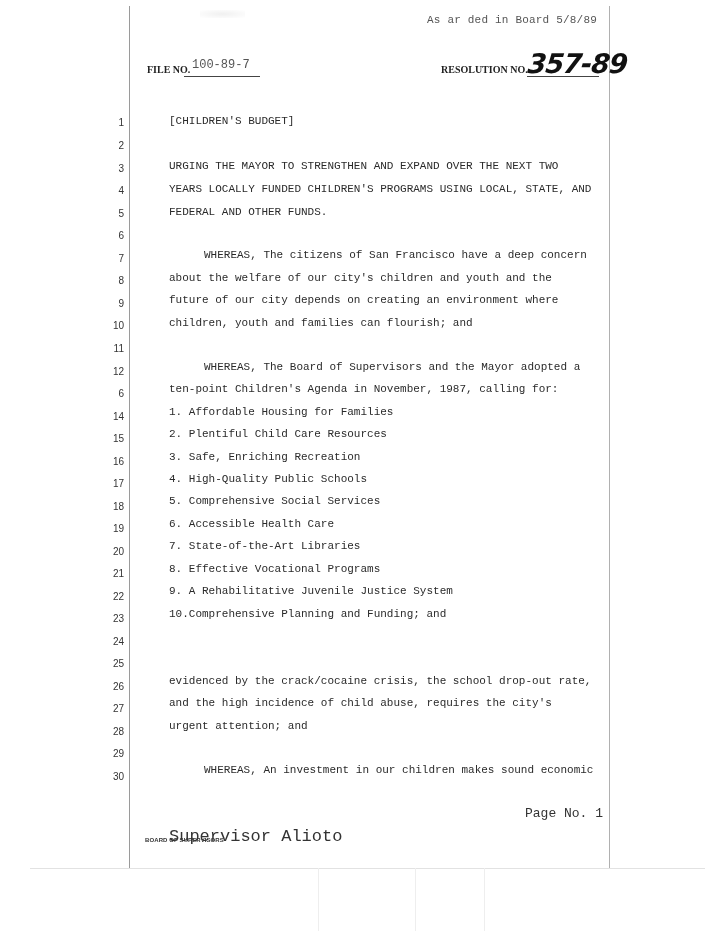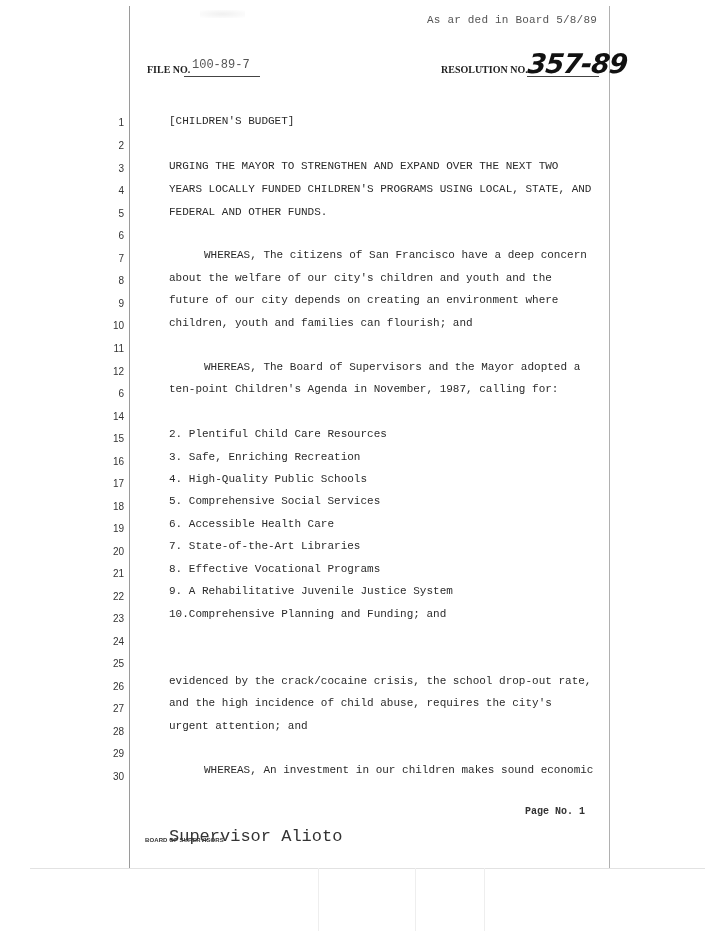--- a/index.html
+++ b/index.html
@@ -13,21 +13,21 @@
     .file-label { position: absolute; left: 147px; top: 64px; font-family: "Liberation Serif", "DejaVu Serif", serif; font-weight: bold; font-size: 10px; color: #222; }
     .file-line { position: absolute; left: 184px; top: 76px; width: 76px; height: 1px; background: #444; }
     .file-value { position: absolute; left: 192px; top: 58px; font-size: 12px; color: #555; }
     .res-label { position: absolute; left: 441px; top: 64px; font-family: "Liberation Serif", "DejaVu Serif", serif; font-weight: bold; font-size: 10px; color: #222; }
     .res-line { position: absolute; left: 527px; top: 76px; width: 72px; height: 1px; background: #444; }
     .res-value { position: absolute; left: 528px; top: 48px; font-family: "DejaVu Sans", sans-serif; font-weight: bold; font-style: italic; font-size: 27px; color: #111; letter-spacing: -1px; transform: skewX(-6deg); }
     .ln { position: absolute; left: 110px; width: 14px; text-align: right; font-family: "Liberation Sans", "DejaVu Sans", sans-serif; font-size: 10px; color: #333; }
     .txt { position: absolute; left: 169px; font-size: 11px; color: #2a2a2a; white-space: pre; }
     .indent { left: 196px; padding-left: 8px; }
     .footer-left { position: absolute; left: 169px; top: 827px; font-size: 17px; color: #333; }
-    .footer-right { position: absolute; left: 525px; top: 806px; font-size: 10px; color: #333; font-weight: bold; }
+    .footer-right { position: absolute; left: 525px; top: 806px; font-size: 13px; color: #333; }
     .board { position: absolute; left: 145px; top: 837px; font-family: "Liberation Sans", "DejaVu Sans", sans-serif; font-size: 6px; font-weight: bold; color: #333; letter-spacing: 0.1px; }
     .smudge { position: absolute; left: 200px; top: 10px; width: 45px; height: 8px; background: radial-gradient(ellipse at center, rgba(0,0,0,0.06), rgba(0,0,0,0)); }
   </style>
 </head>
 <body>
 
 <div class="page">
   <div class="smudge"></div>
   <div class="left-rule"></div>
   <div class="right-rule"></div>
@@ -84,20 +84,21 @@
   <div class="txt" style="top:206px">FEDERAL AND OTHER FUNDS.</div>
 
   <div class="txt indent" style="top:249px">WHEREAS, The citizens of San Francisco have a deep concern</div>
   <div class="txt" style="top:294px">future of our city depends on creating an environment where</div>
   <div class="txt" style="top:272px">about the welfare of our city's children and youth and the</div>
   <div class="txt" style="top:317px">children, youth and families can flourish; and</div>
 
   <div class="txt indent" style="top:361px">WHEREAS, The Board of Supervisors and the Mayor adopted a</div>
   <div class="txt" style="top:383px">ten-point Children's Agenda in November, 1987, calling for:</div>
 
+  <div class="txt" style="top:406px">1. Affordable Housing for Families</div>
   <div class="txt" style="top:428px">2. Plentiful Child Care Resources</div>
   <div class="txt" style="top:451px">3. Safe, Enriching Recreation</div>
   <div class="txt" style="top:473px">4. High-Quality Public Schools</div>
   <div class="txt" style="top:495px">5. Comprehensive Social Services</div>
   <div class="txt" style="top:518px">6. Accessible Health Care</div>
   <div class="txt" style="top:540px">7. State-of-the-Art Libraries</div>
   <div class="txt" style="top:563px">8. Effective Vocational Programs</div>
   <div class="txt" style="top:585px">9. A Rehabilitative Juvenile Justice System</div>
   <div class="txt" style="top:608px">10.Comprehensive Planning and Funding; and</div>
 

